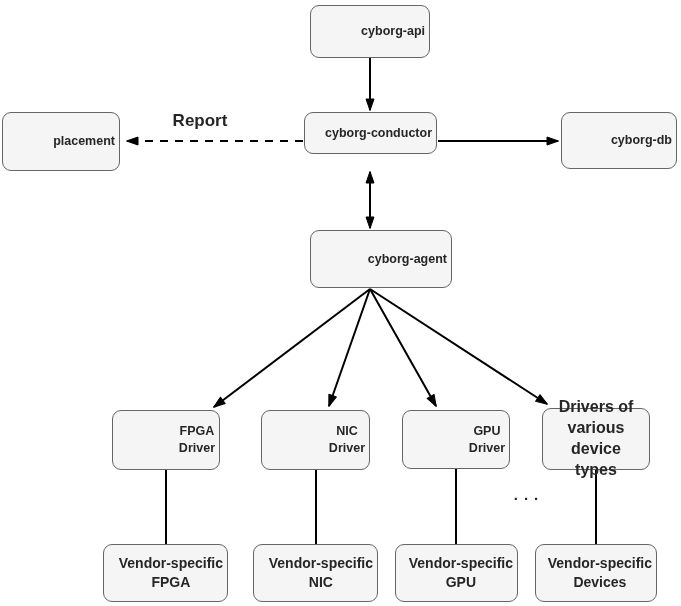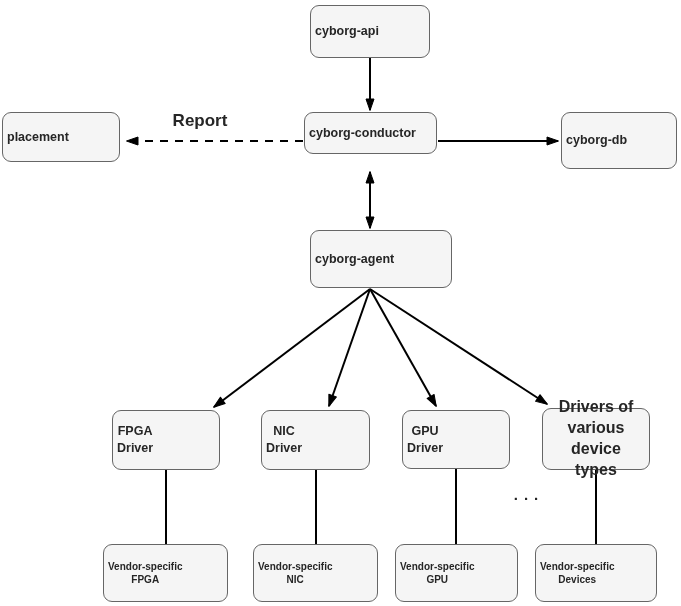--- a/index.html
+++ b/index.html
@@ -37,36 +37,36 @@
   .arrowhead {
     fill: var(--edge-color, #000000);
     stroke: var(--edge-color, #000000);
     stroke-linejoin: round;
   }
   .node {
     position: absolute;
     box-sizing: border-box;
     display: flex;
     align-items: center;
-    justify-content: flex-start;
+    justify-content: flex-end;
     text-align: center;
     background: var(--node-fill, #f5f5f5);
     border: 1px solid var(--node-border, #666666);
     border-radius: 9px;
     color: var(--text-color, #262626);
     font-size: 12.5px;
     font-weight: 700;
     line-height: 1.35;
   }
   .node .label {
     white-space: pre-line;
     padding: 2px 4px;
   }
   .node.vendor {
-    font-size: 10px;
+    font-size: 14px;
   }
   .node.various {
     font-size: 16px;
     line-height: 1.3;
   }
   .float-label {
     position: absolute;
     color: var(--text-color, #1a1a1a);
     font-weight: 700;
     text-align: center;
@@ -117,21 +117,21 @@
     <line class="connector" x1="166" y1="470" x2="166" y2="544"></line>
     <line class="connector" x1="316" y1="470" x2="316" y2="544"></line>
     <line class="connector" x1="456" y1="469" x2="456" y2="544"></line>
     <line class="connector" x1="596" y1="470" x2="596" y2="544"></line>
   </svg>
 
   <div class="node" style="left:310px; top:5px; width:120px; height:53px;">
     <span class="label">cyborg-api</span>
   </div>
 
-  <div class="node" style="left:2px; top:112px; width:118px; height:50px;">
+  <div class="node" style="left:2px; top:112px; width:118px; height:59px;">
     <span class="label">placement</span>
   </div>
 
   <div class="node" style="left:304px; top:112px; width:133px; height:42px;">
     <span class="label">cyborg-conductor</span>
   </div>
 
   <div class="node" style="left:561px; top:112px; width:116px; height:57px;">
     <span class="label">cyborg-db</span>
   </div>

